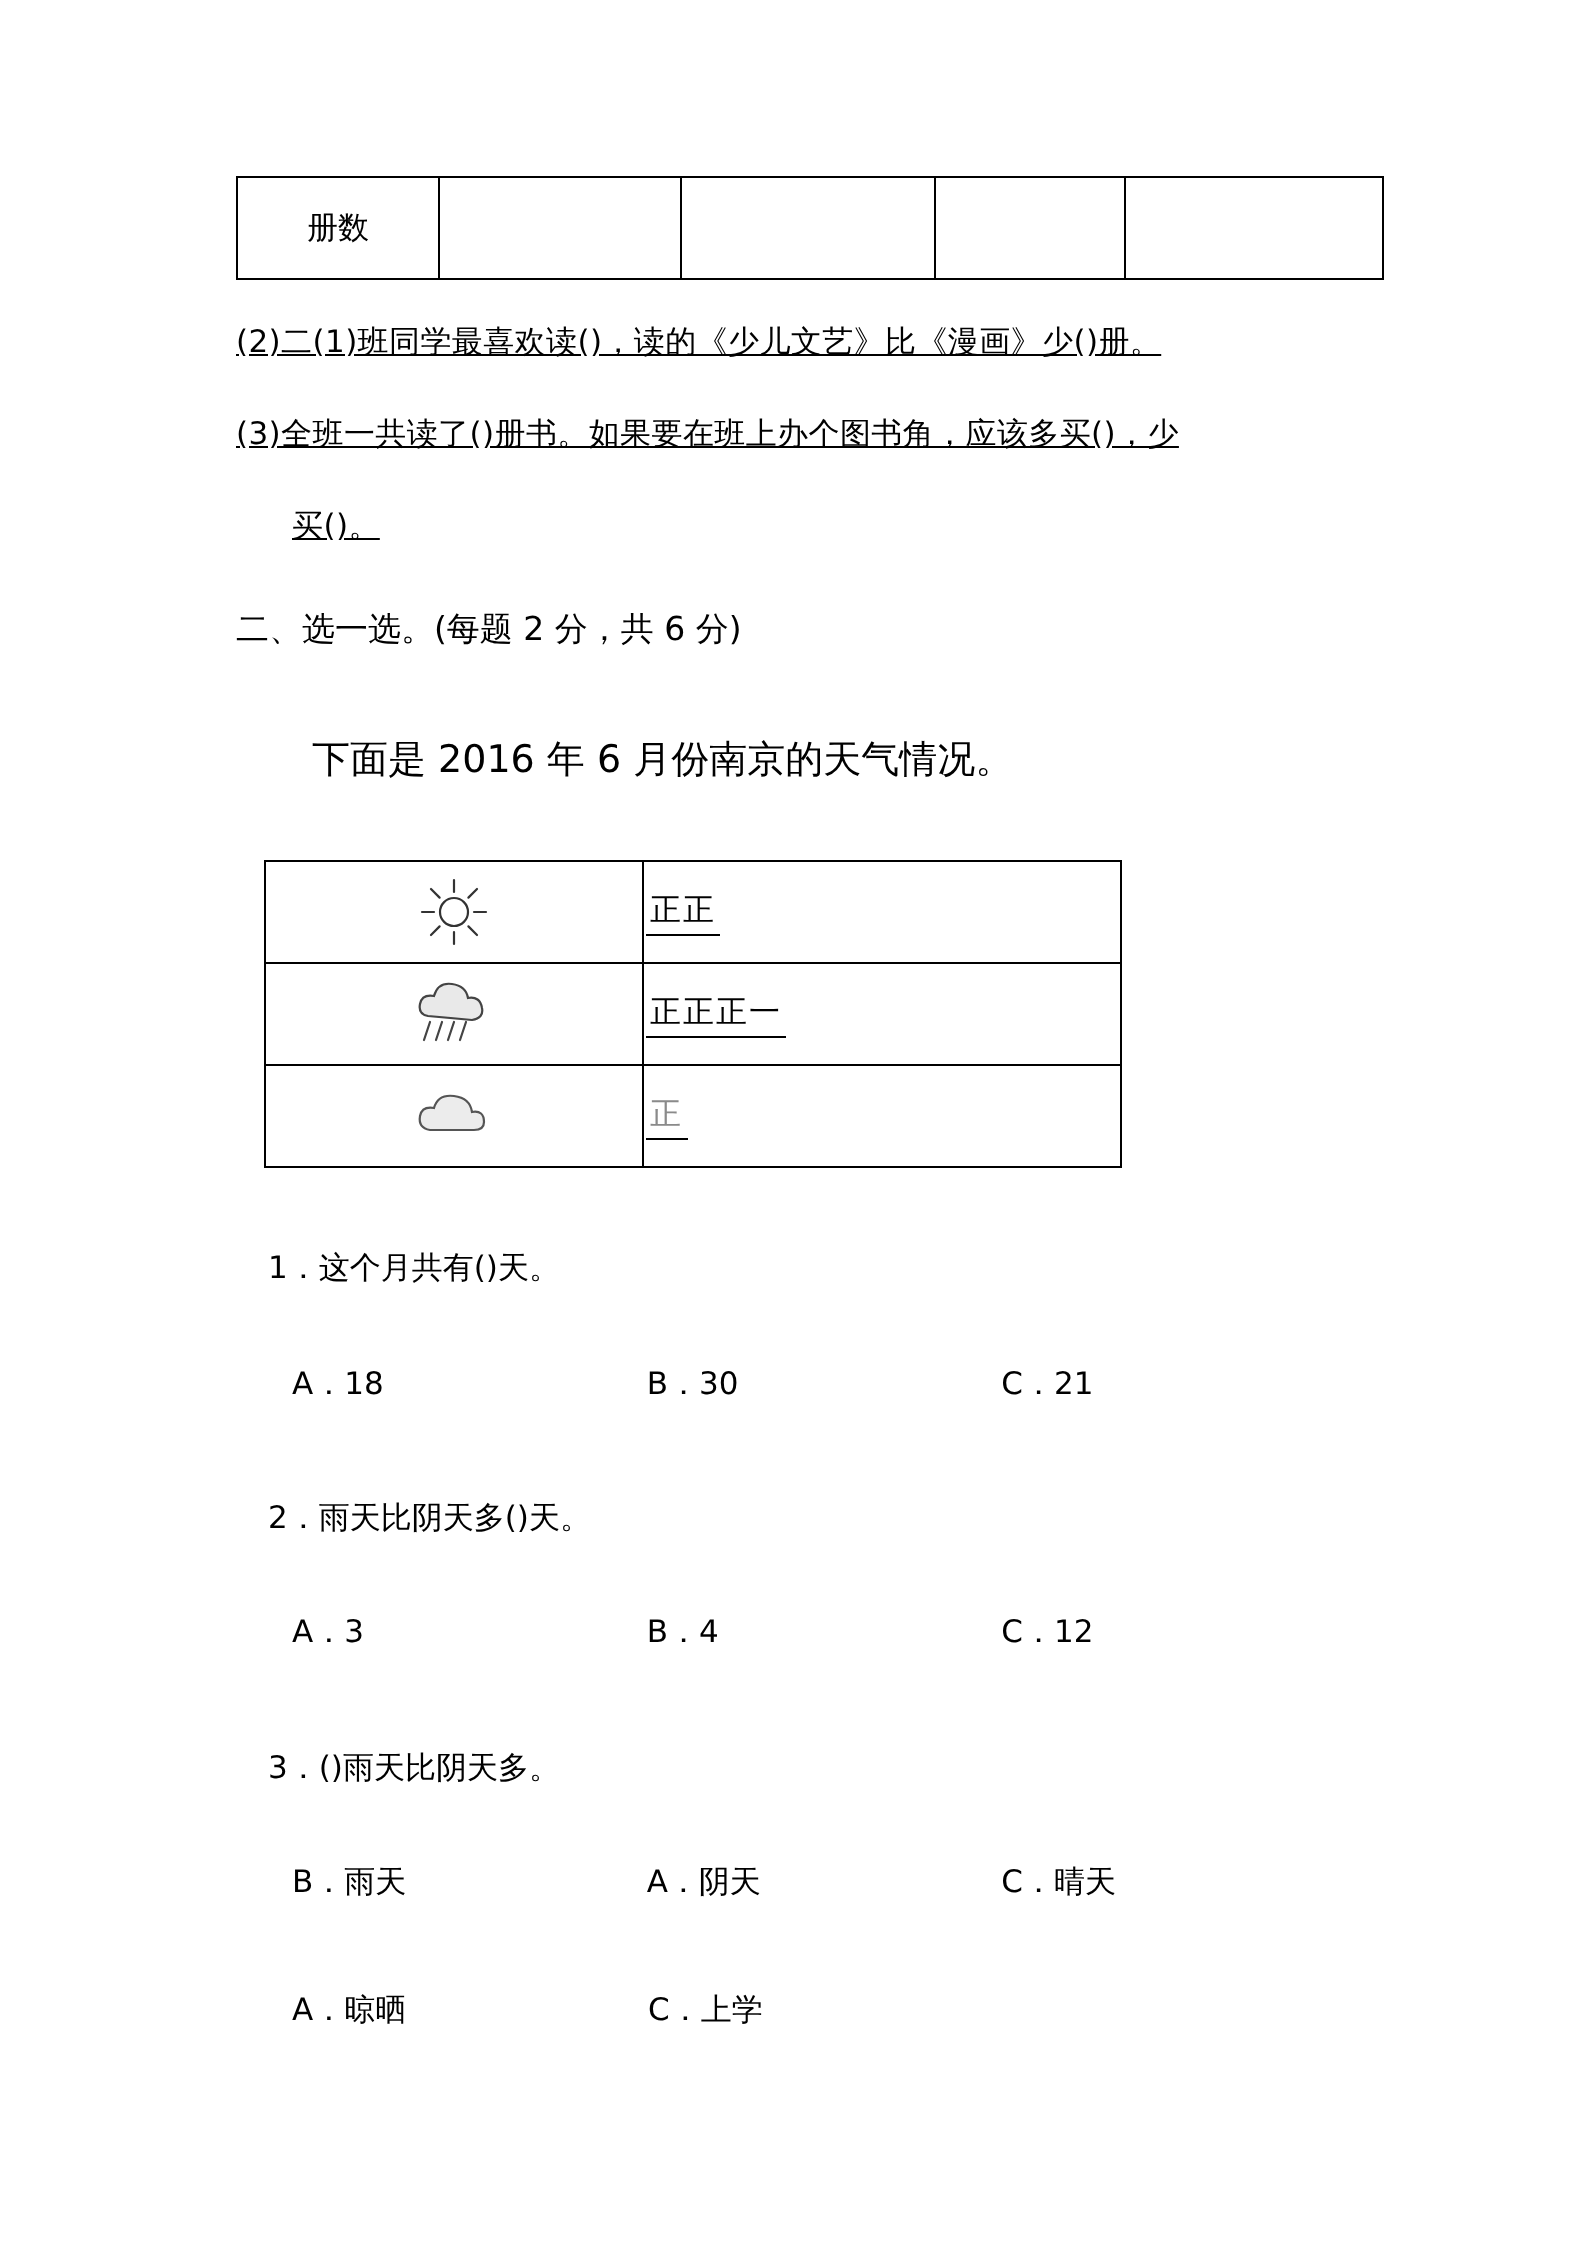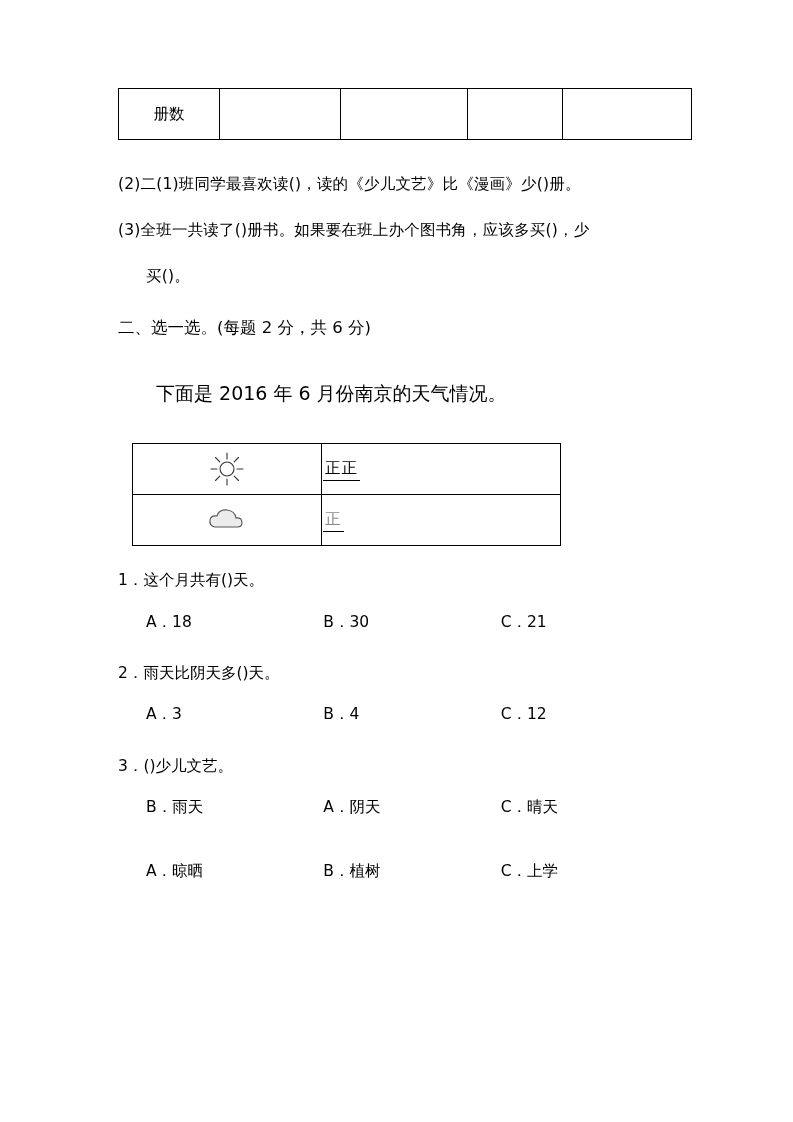--- a/index.html
+++ b/index.html
@@ -29,21 +29,21 @@
     left: 118px;
     top: 88px;
     width: 560px;
   }
 
   
   .top-table {
     border-collapse: collapse;
     width: 558px;
     table-layout: fixed;
-    margin: 0 0 13px 0;
+    margin: 0 0 0 0;
   }
   .top-table td {
     border: 1px solid #000;
     height: 48px;
     text-align: center;
     vertical-align: middle;
     font-size: 15.5px;
     font-family: "DejaVu Sans", sans-serif;
   }
   .c1 { width: 98px; }
@@ -52,20 +52,21 @@
   .c4 { width: 92px; }
   .c5 { width: 126px; }
 
   
   p.line {
     font-size: 15.5px;
     line-height: 1.95;
     margin: 0;
     font-family: "DejaVu Sans", sans-serif;
     letter-spacing: 0.2px;
+    text-decoration: underline;
   }
   .gap-a { height: 16px; }
   .gap-b { height: 20px; }
   .indent2 { padding-left: 28px; }
 
   .section-title {
     font-size: 16.5px;
     font-family: "DejaVu Sans", sans-serif;
     margin: 0;
     line-height: 1.9;
@@ -100,21 +101,21 @@
   }
   .tally-faint {
     color: #8a8a8a;
   }
   .icon-cell svg { display: block; margin: 0 auto; }
 
   
   .q {
     font-size: 15.5px;
     font-family: "DejaVu Sans", sans-serif;
-    margin: 0;
+    margin: 16px;
     line-height: 1.9;
   }
   .q-num { letter-spacing: 0px; }
   .opts {
     display: flex;
     font-size: 15.5px;
     font-family: "DejaVu Sans", sans-serif;
     padding-left: 28px;
     line-height: 1.9;
   }
@@ -179,20 +180,36 @@
               <line x1="15.8" y1="26.2" x2="11.5" y2="30.5"></line>
             </g>
           </svg>
         </td>
         <td class="wt-tally">
           <span class="tally-text">正正</span>
         </td>
       </tr>
       <tr>
         <td class="wt-icon icon-cell">
+          <svg width="50" height="38" viewBox="0 0 50 38">
+            <g stroke="#444" stroke-width="1.1" fill="none" stroke-linecap="round">
+              <path d="M12 20 q-5 -1 -4 -6 q1 -5 7 -4 q2 -7 9 -6 q7 1 8 7 q6 -1 7 5 q1 5 -5 6 z" fill="#e9e9e9"></path>
+              <line x1="13" y1="23" x2="10" y2="32"></line>
+              <line x1="19" y1="23" x2="16" y2="32"></line>
+              <line x1="25" y1="23" x2="22" y2="32"></line>
+              <line x1="31" y1="23" x2="28" y2="32"></line>
+            </g>
+          </svg>
+        </td>
+        <td class="wt-tally">
+          <span class="tally-text">正正正一</span>
+        </td>
+      </tr>
+      <tr>
+        <td class="wt-icon icon-cell">
           <svg width="50" height="30" viewBox="0 0 50 30">
             <path d="M13 22 q-6 -1 -5 -7 q1 -5 7 -4 q2 -7 10 -6 q8 1 9 8 q6 -1 6 5 q0 4 -5 4 z" fill="#ececec" stroke="#555" stroke-width="1.1"></path>
           </svg>
         </td>
         <td class="wt-tally">
           <span class="tally-text tally-faint">正</span>
         </td>
       </tr>
     </tbody>
       </table>
@@ -217,32 +234,31 @@
     <div class="q-gap-sm"></div>
     <div class="opts">
       <span class="opt">A．3</span>
       <span class="opt">B．4</span>
       <span class="opt">C．12</span>
     </div>
 
     <div class="q-gap"></div>
 
     <p class="q">
-      <span class="q-num">3．</span><span>()少儿文艺。</span>
+      <span class="q-num">3．</span><span>()雨天比阴天多。</span>
     </p>
     <div class="q-gap-sm"></div>
     <div class="opts">
       <span class="opt">B．雨天</span>
       <span class="opt">A．阴天</span>
       <span class="opt">C．晴天</span>
     </div>
 
     <div class="q-gap"></div>
 
     <div class="q-gap-sm"></div>
     <div class="opts">
       <span class="opt">A．晾晒</span>
-      <span class="opt">B．植树</span>
       <span class="opt">C．上学</span>
     </div>
 
   </div>
 </div>
 
 </body></html>

